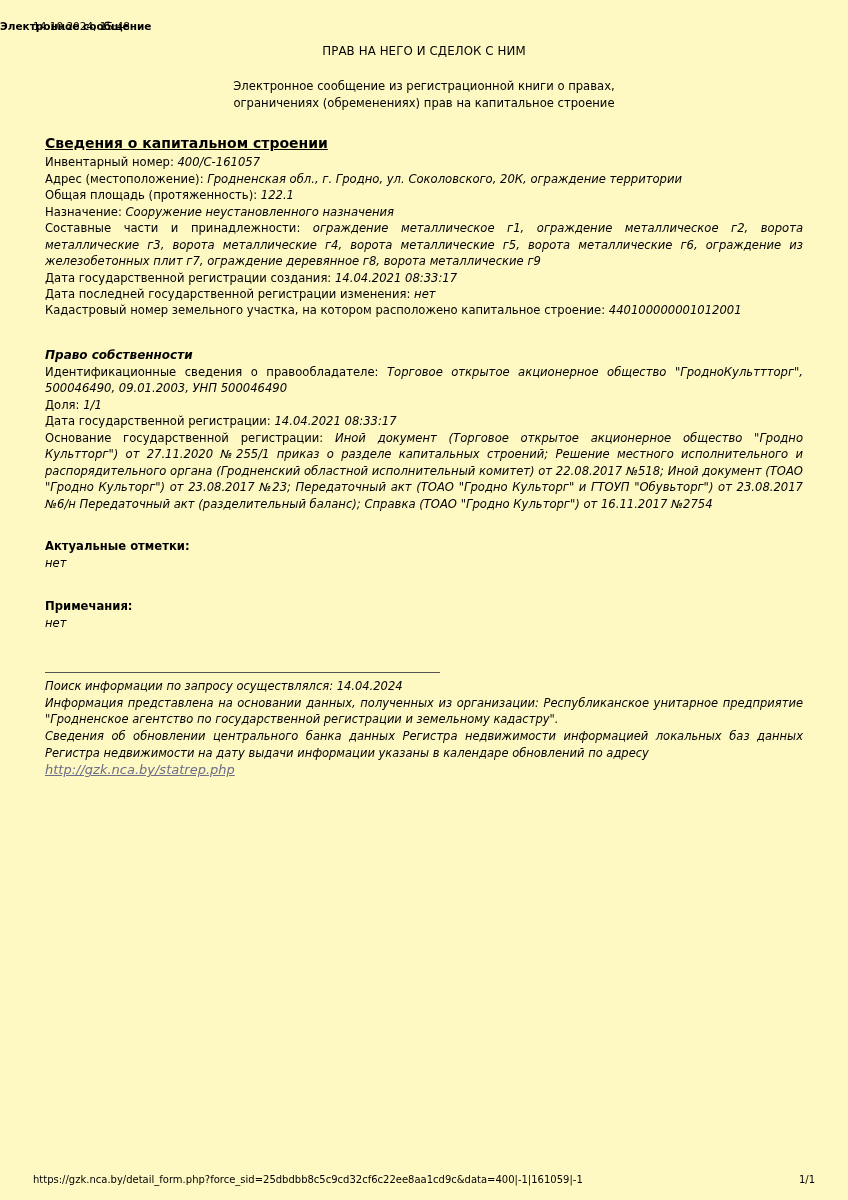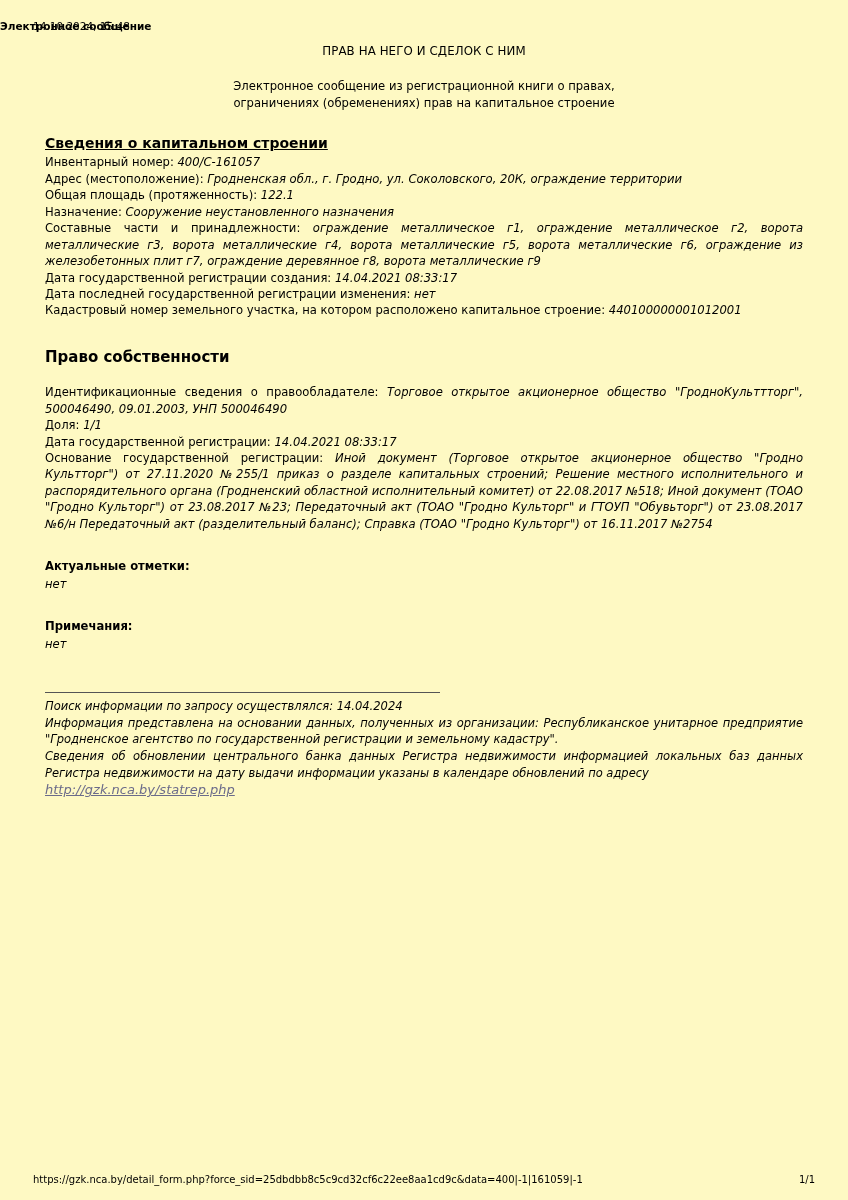--- a/index.html
+++ b/index.html
@@ -84,22 +84,23 @@
   .section-head {
     font-weight: bold;
     text-decoration: underline;
     margin-top: 22px;
     margin-bottom: 1px;
     font-size: 14px;
   }
   .section-head-plain {
     font-weight: bold;
     margin-top: 28px;
-    margin-bottom: 16px;
-    font-size: 15px;
+    margin-bottom: 0px;
+    font-size: 12px;
+    font-style: italic;
   }
   .row {
     margin: 0;
     padding: 0;
     text-align: justify;
   }
   .i {
     font-style: italic;
   }
   .sub-note {

